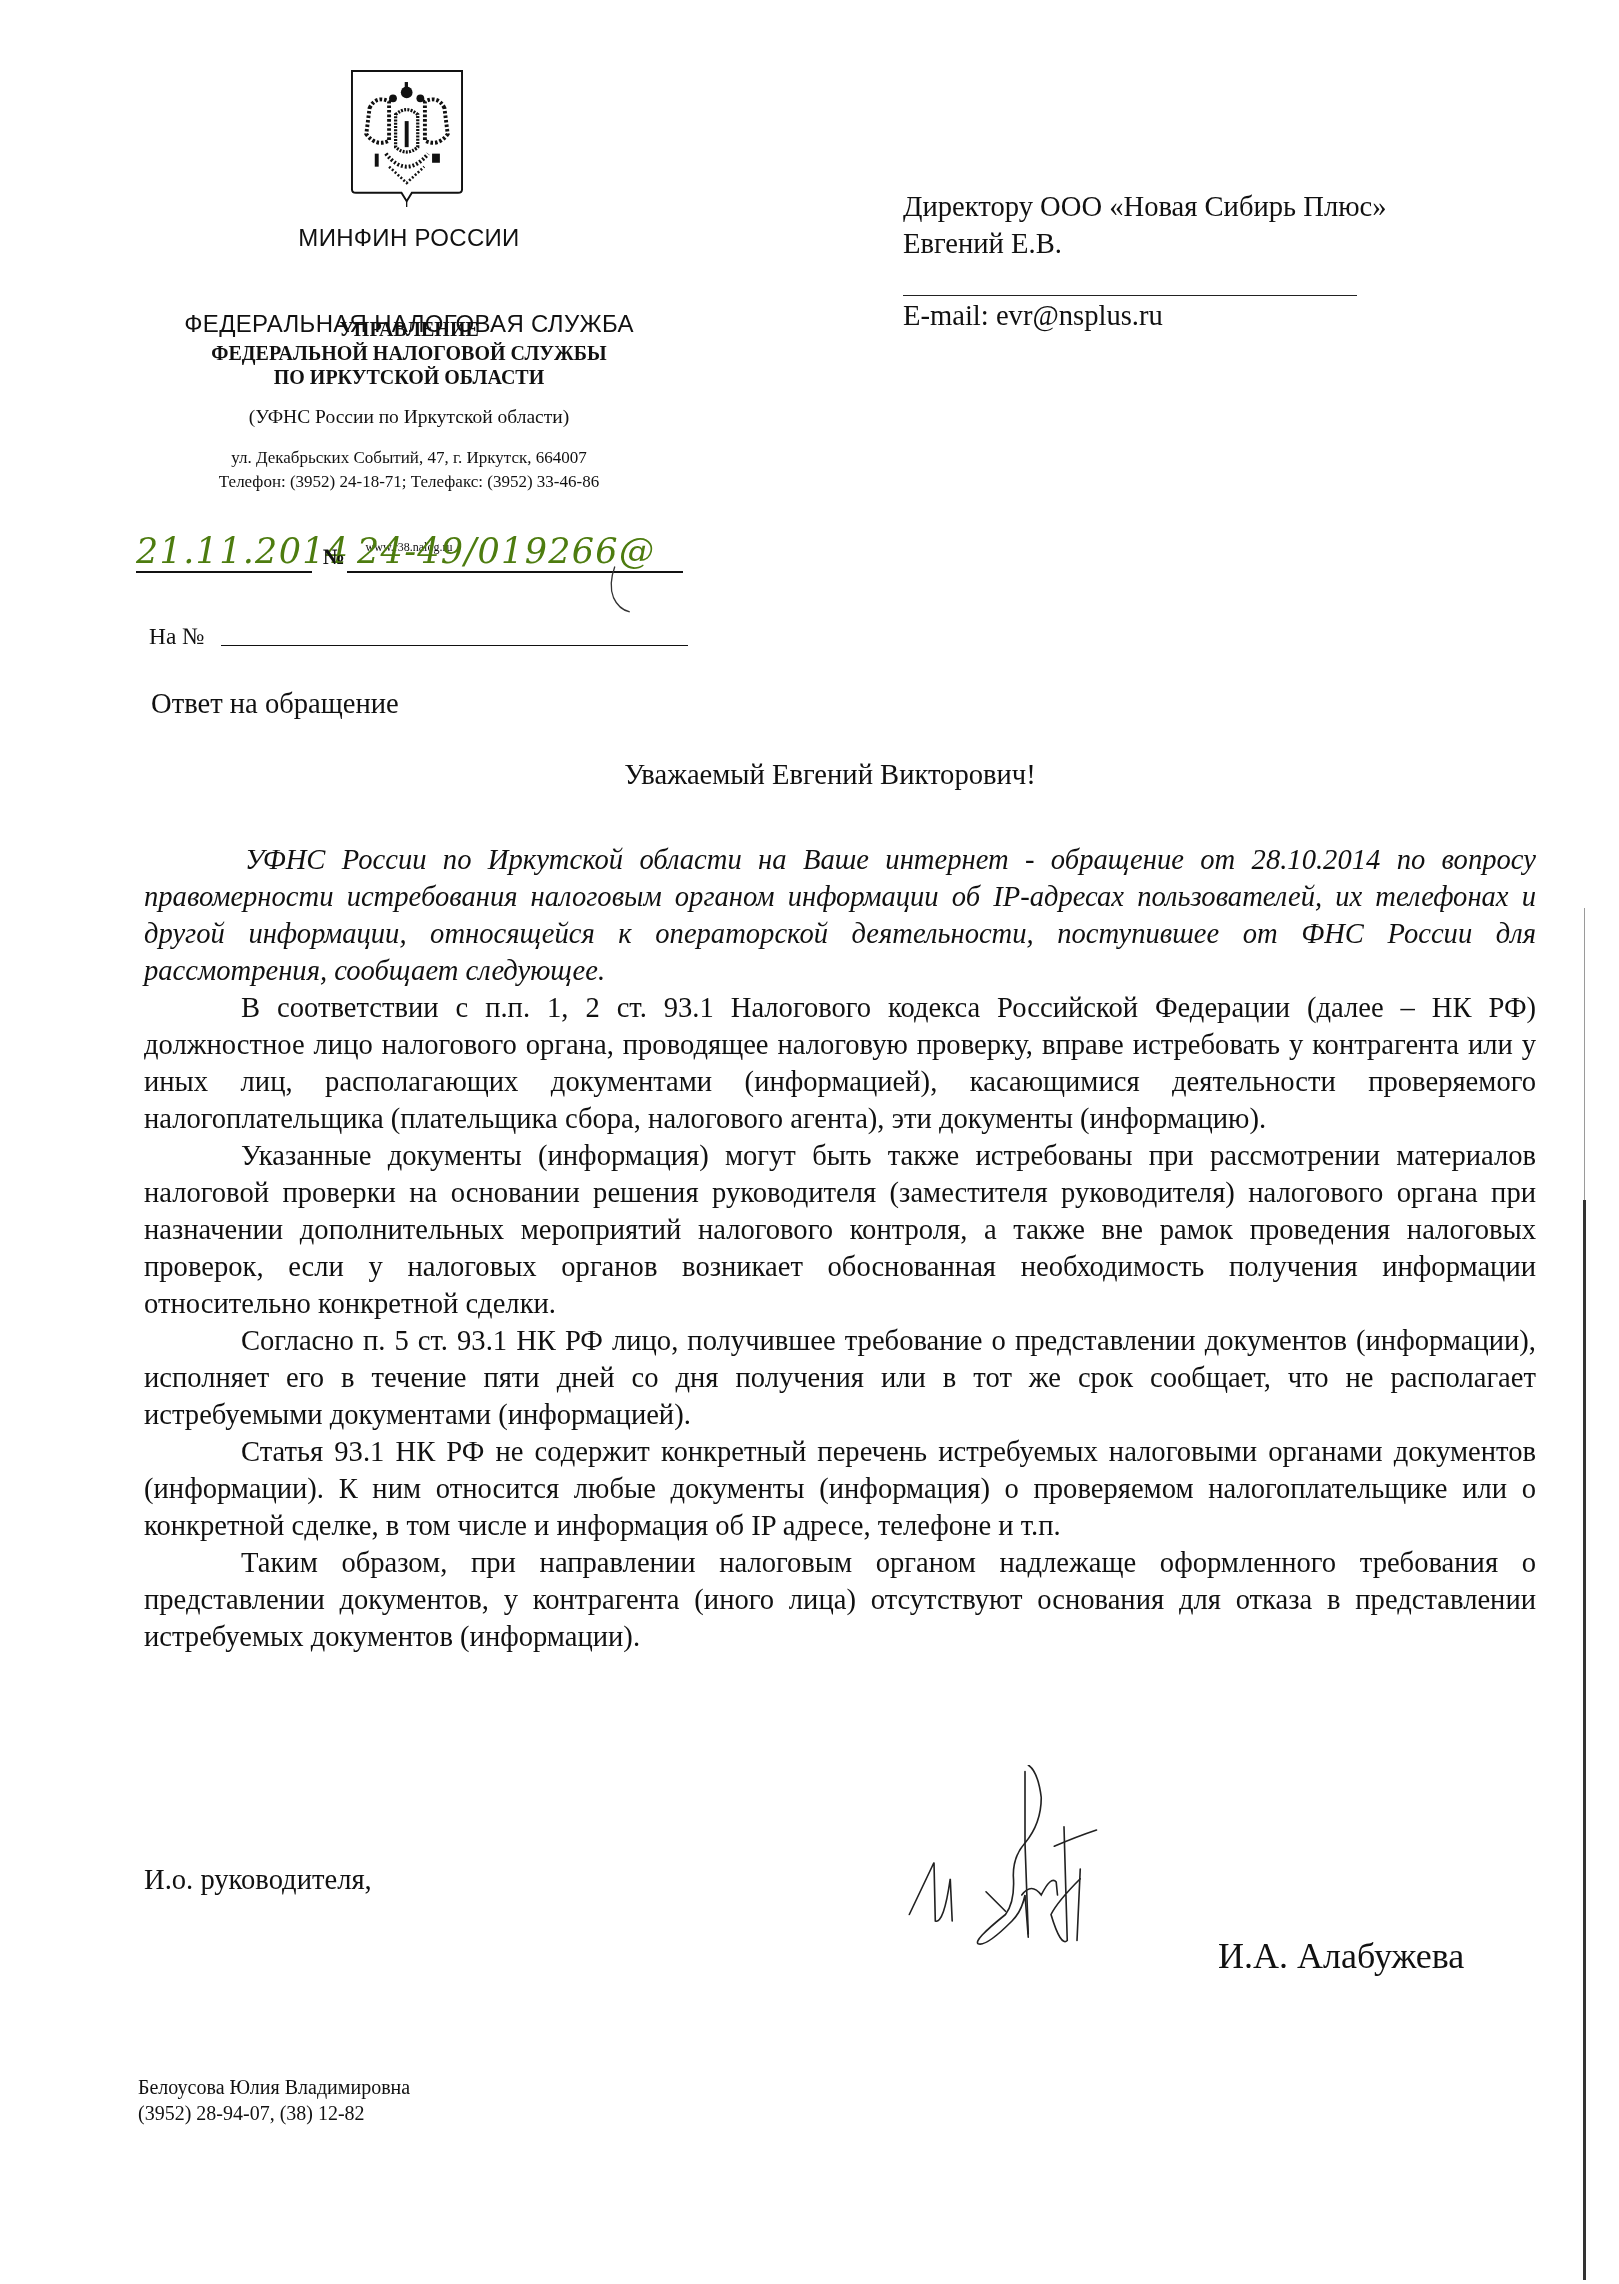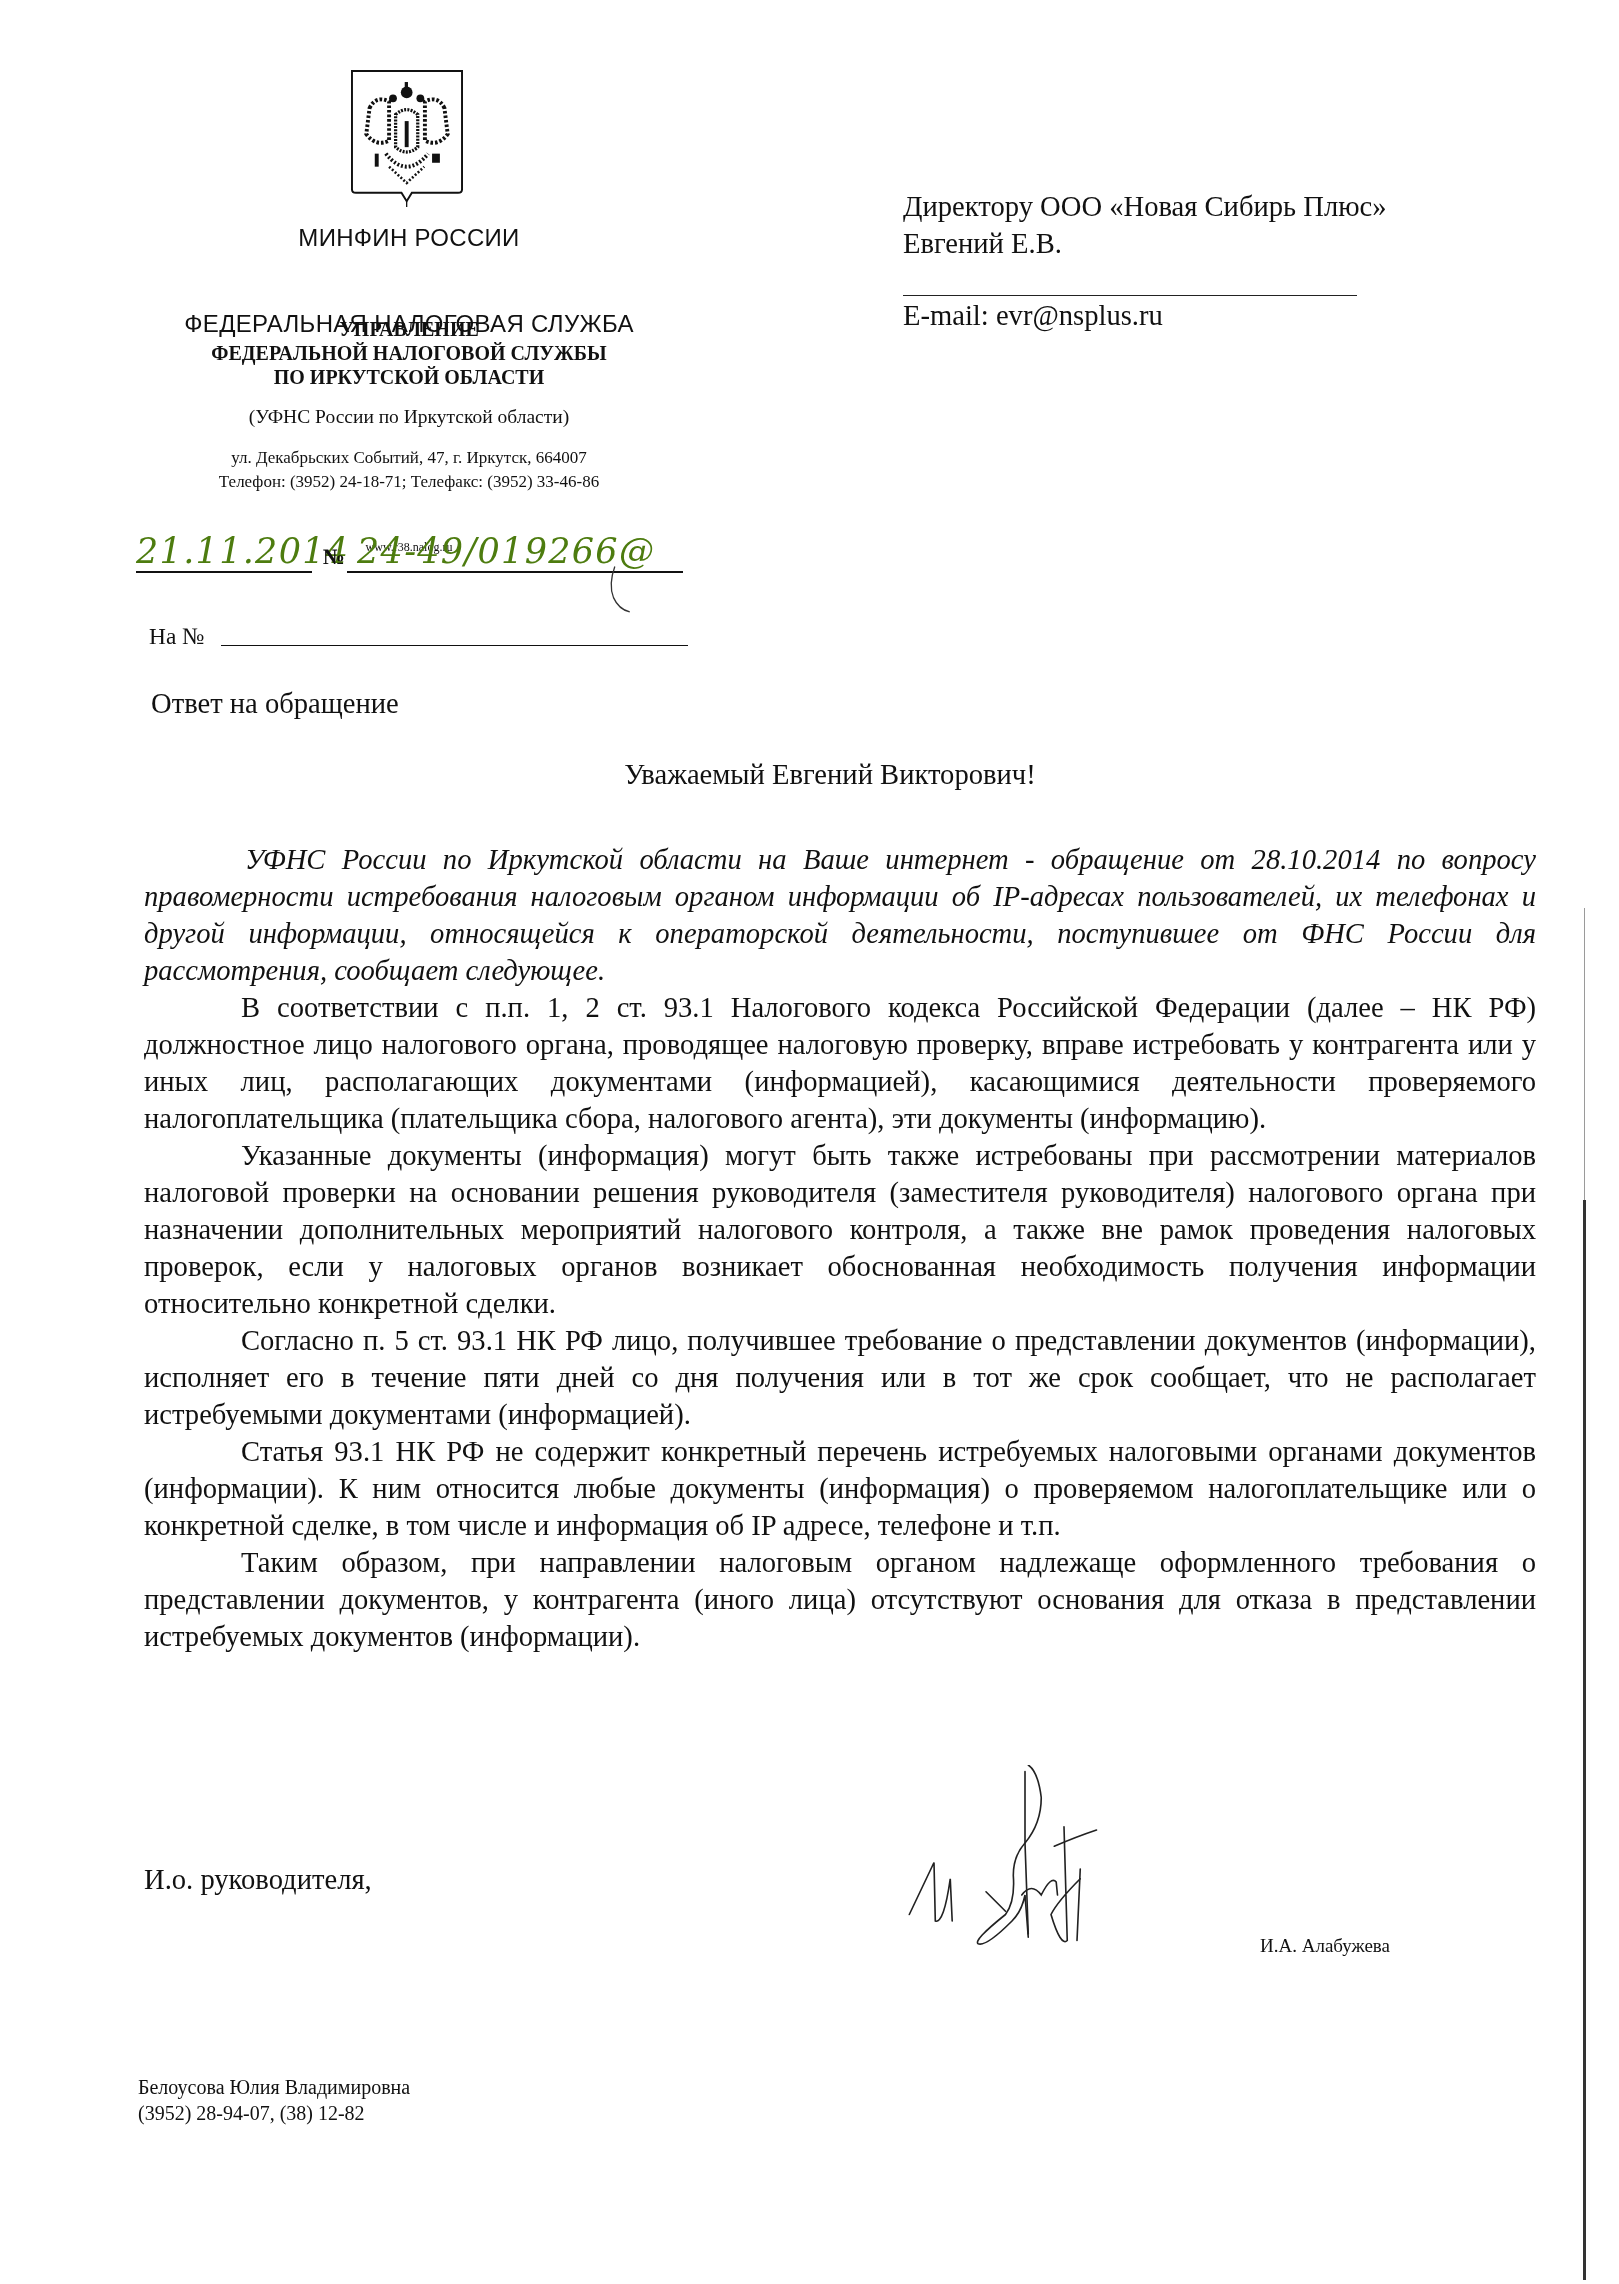--- a/index.html
+++ b/index.html
@@ -38,21 +38,21 @@
   .ref-label { left: 149px; top: 623px; font-size: 23.4px; }
   .subject { left: 151px; top: 688px; font-size: 28.6px; }
 
   .salutation { left: 0; width: 1620px; text-align: center; top: 759px; font-size: 28.6px; padding-left: 40px; box-sizing: border-box; }
 
   .body-text { left: 144px; width: 1392px; top: 841px; font-size: 28.6px; line-height: 37px; text-align: justify; }
   .body-text p { margin: 0; text-indent: 97px; }
   .body-text p.first { text-indent: 101px; font-style: italic; }
 
   .sign-left { left: 144px; top: 1861px; font-size: 28.6px; line-height: 37px; }
-  .sign-name { left: 1260px; top: 1935px; font-size: 19px; }
+  .sign-name { left: 1218px; top: 1935px; font-size: 36px; }
   .signature { left: 895px; top: 1765px; width: 221px; height: 221px; }
 
   .executor { left: 138px; top: 2074px; font-size: 20px; line-height: 26px; }
 </style>
 </head>
 <body>
 
 <div class="page-edge-faint"></div>
 <div class="page-edge"></div>
 

